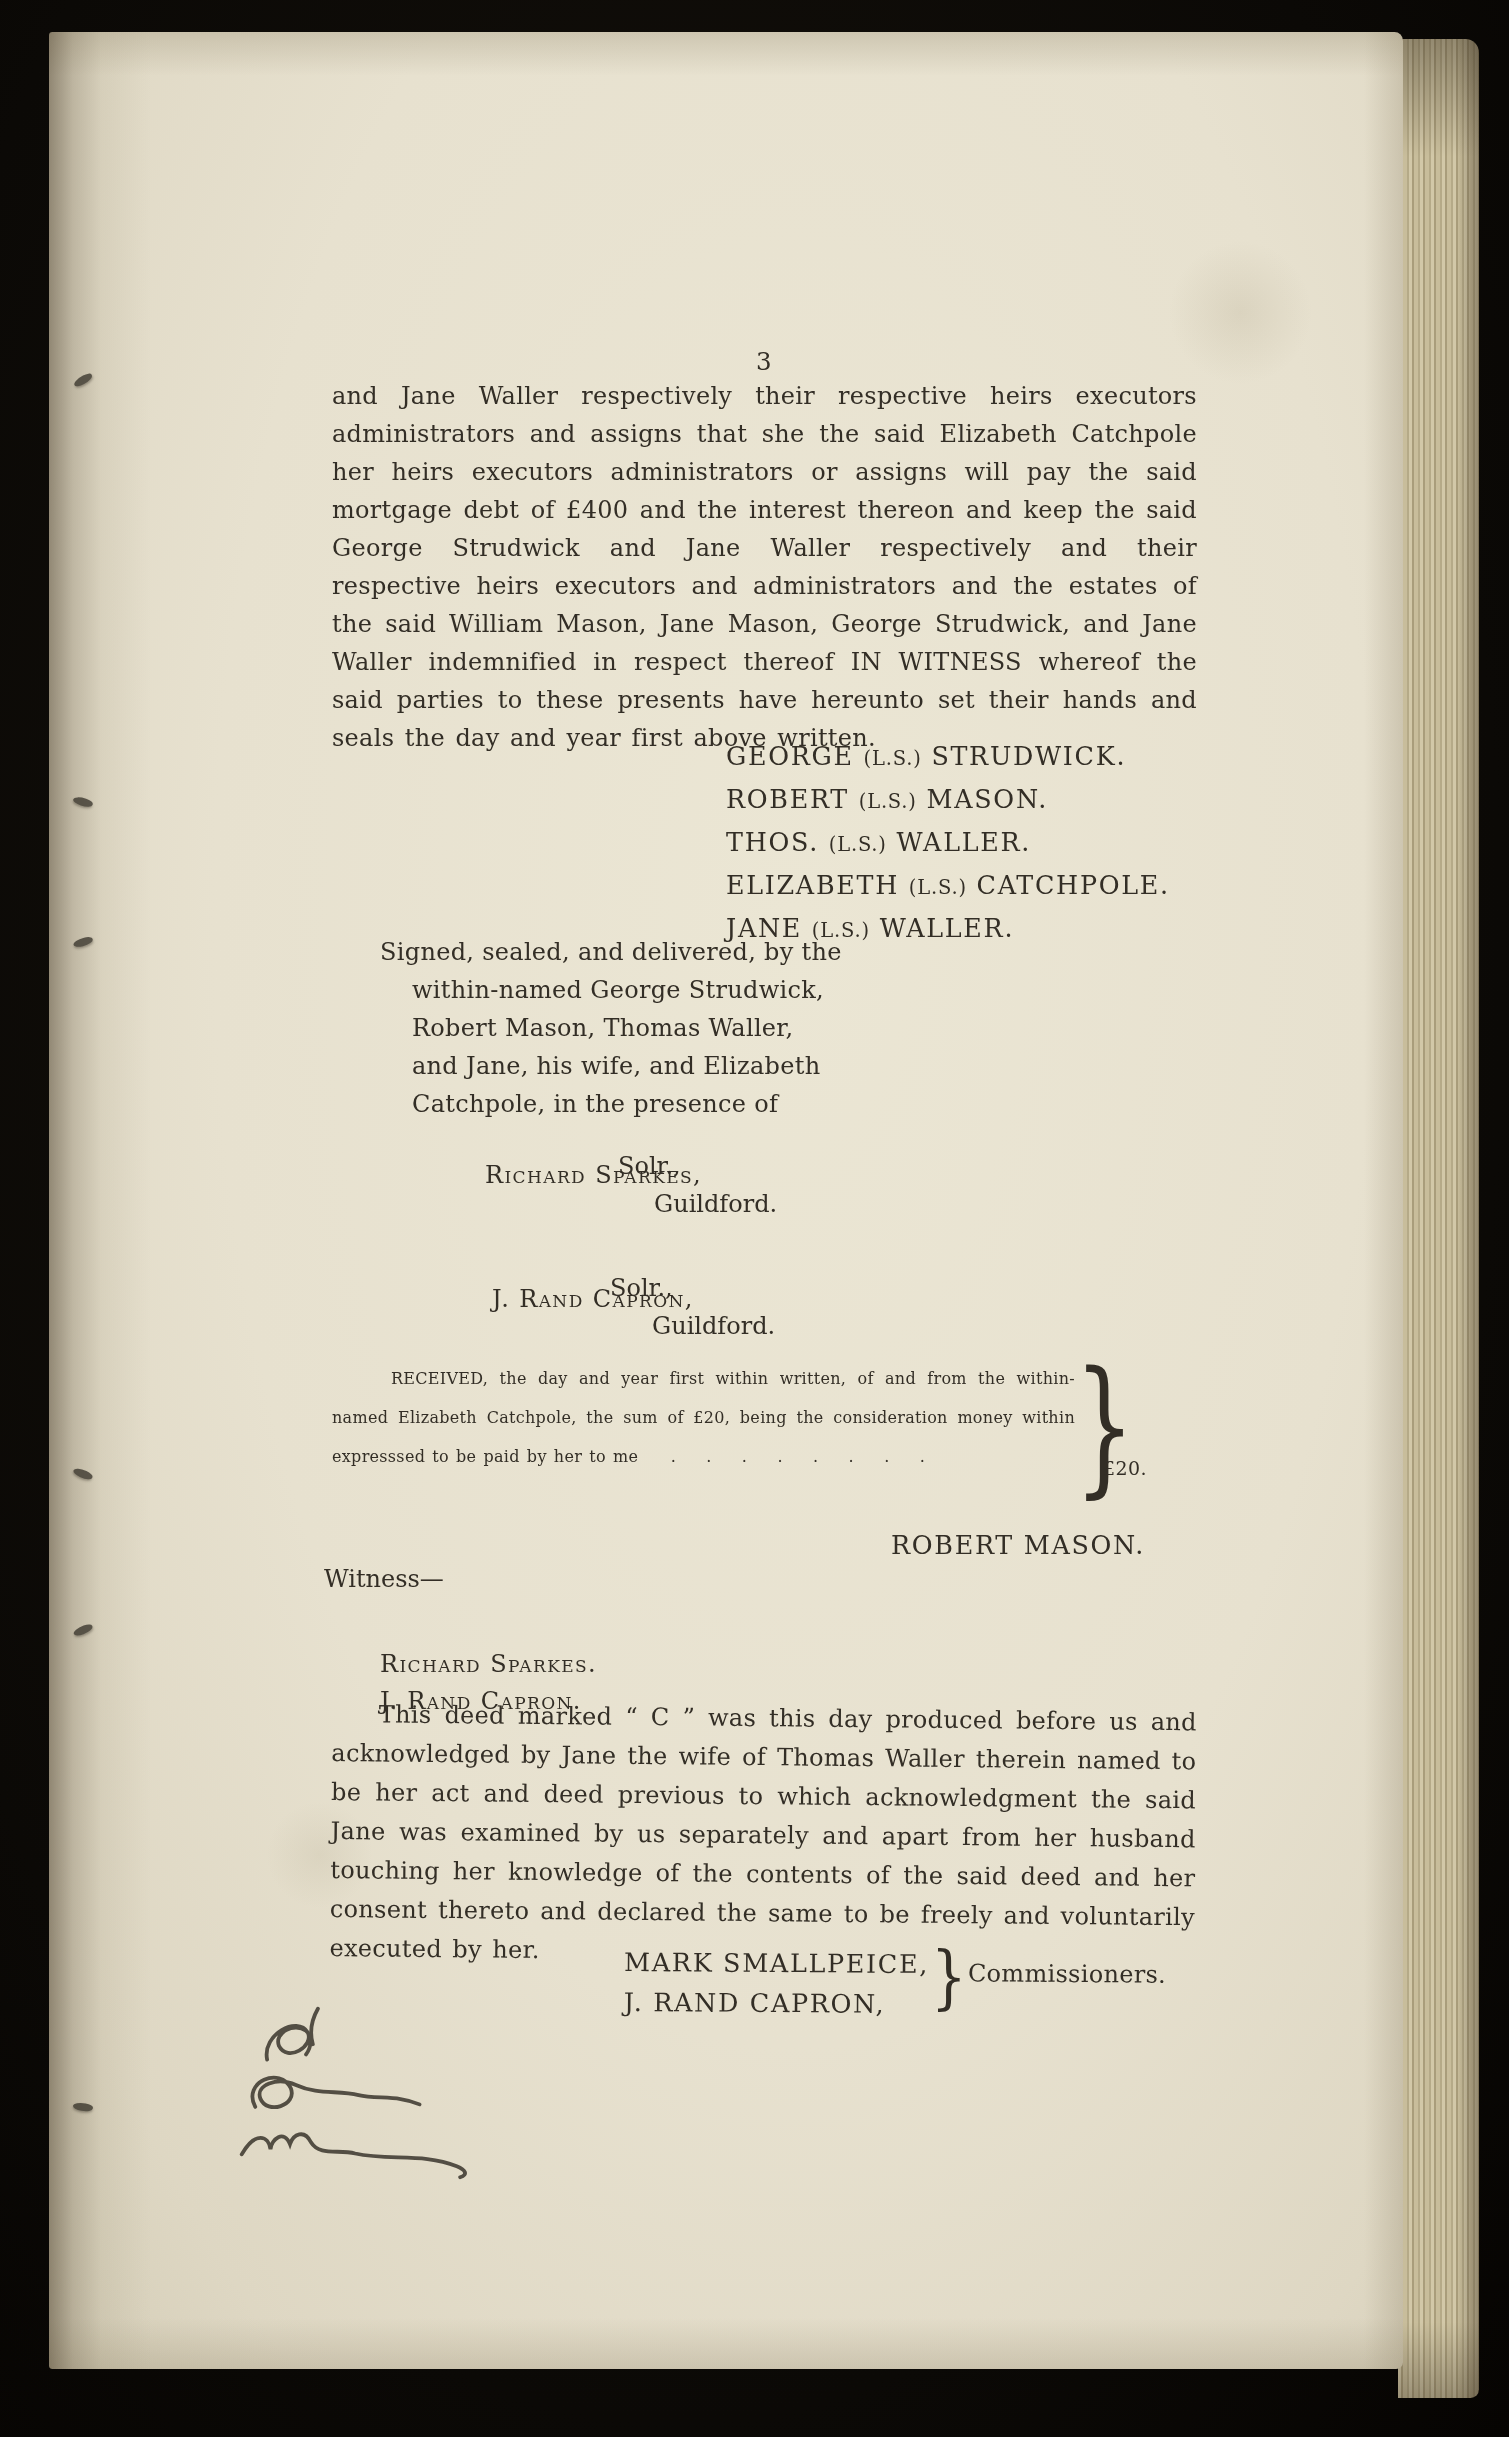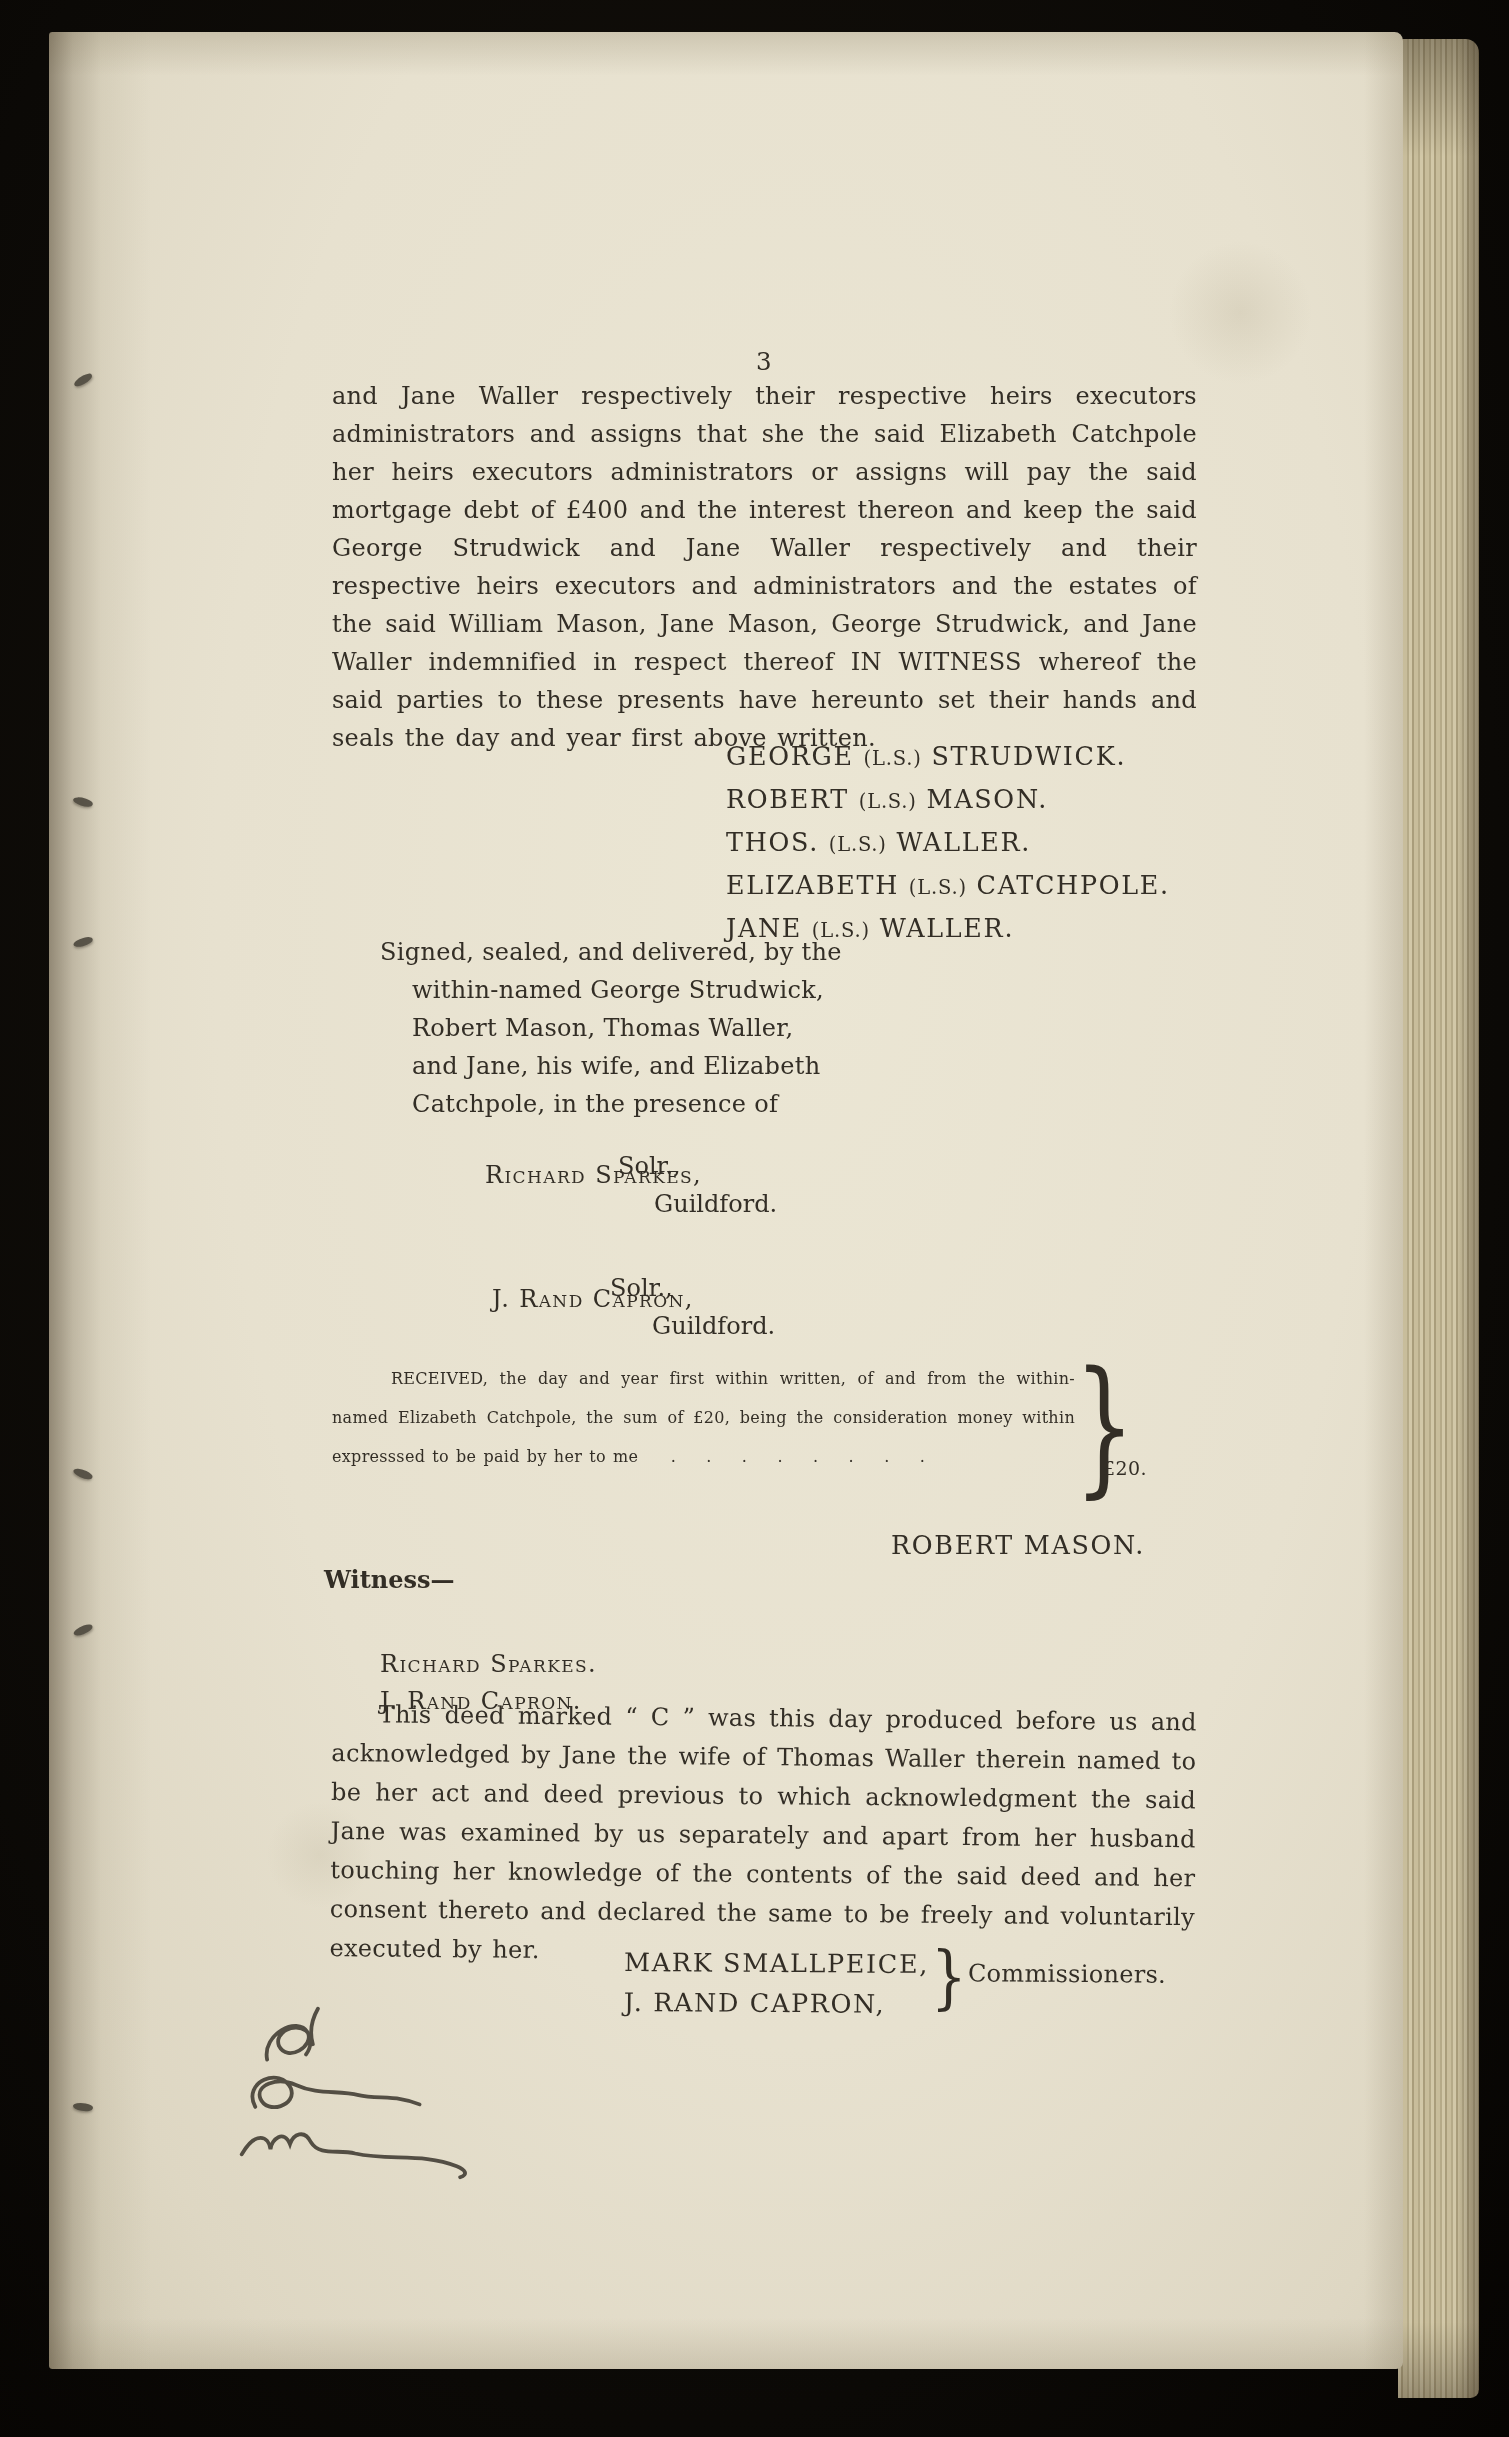--- a/index.html
+++ b/index.html
@@ -71,21 +71,21 @@
   .receipt-text .dots { word-spacing:22px; letter-spacing:1.7px; padding-left:25.4px; }
   .receipt-brace {
     position:absolute; left:1020px; top:1317px; height:154px;
     font-size:112px; line-height:154px;
     transform:scaleY(1.32) scaleX(.85); transform-origin:center;
     font-weight:400;
   }
   .receipt-amount { position:absolute; left:1054px; top:1381px; font-size:19px; letter-spacing:0.4px;margin-top:44px; }
   .receipt-signatory { position:absolute; left:842px; top:1498px; font-size:25.4px; letter-spacing:1.7px; }
 
-  .witness-label { position:absolute; left:275px; top:1533px; font-size:24px;font-weight:bold; }
+  .witness-label { position:absolute; left:275px; top:1533px; font-size:24px; }
   .witness-n1 { position:absolute; left:331px; top:1570px; font-size:24px; }
   .witness-n2 { position:absolute; left:331px; top:1607px; font-size:24px;text-align:right; }
 
   .ack-par {
     position:absolute; left:283px; top:1663px; width:865px;
     font-size:24px; line-height:39px; text-align:justify; text-indent:47px;
     letter-spacing:0.3px; word-spacing:2.5px;
     transform:rotate(.55deg); transform-origin:left top;
   }
 

